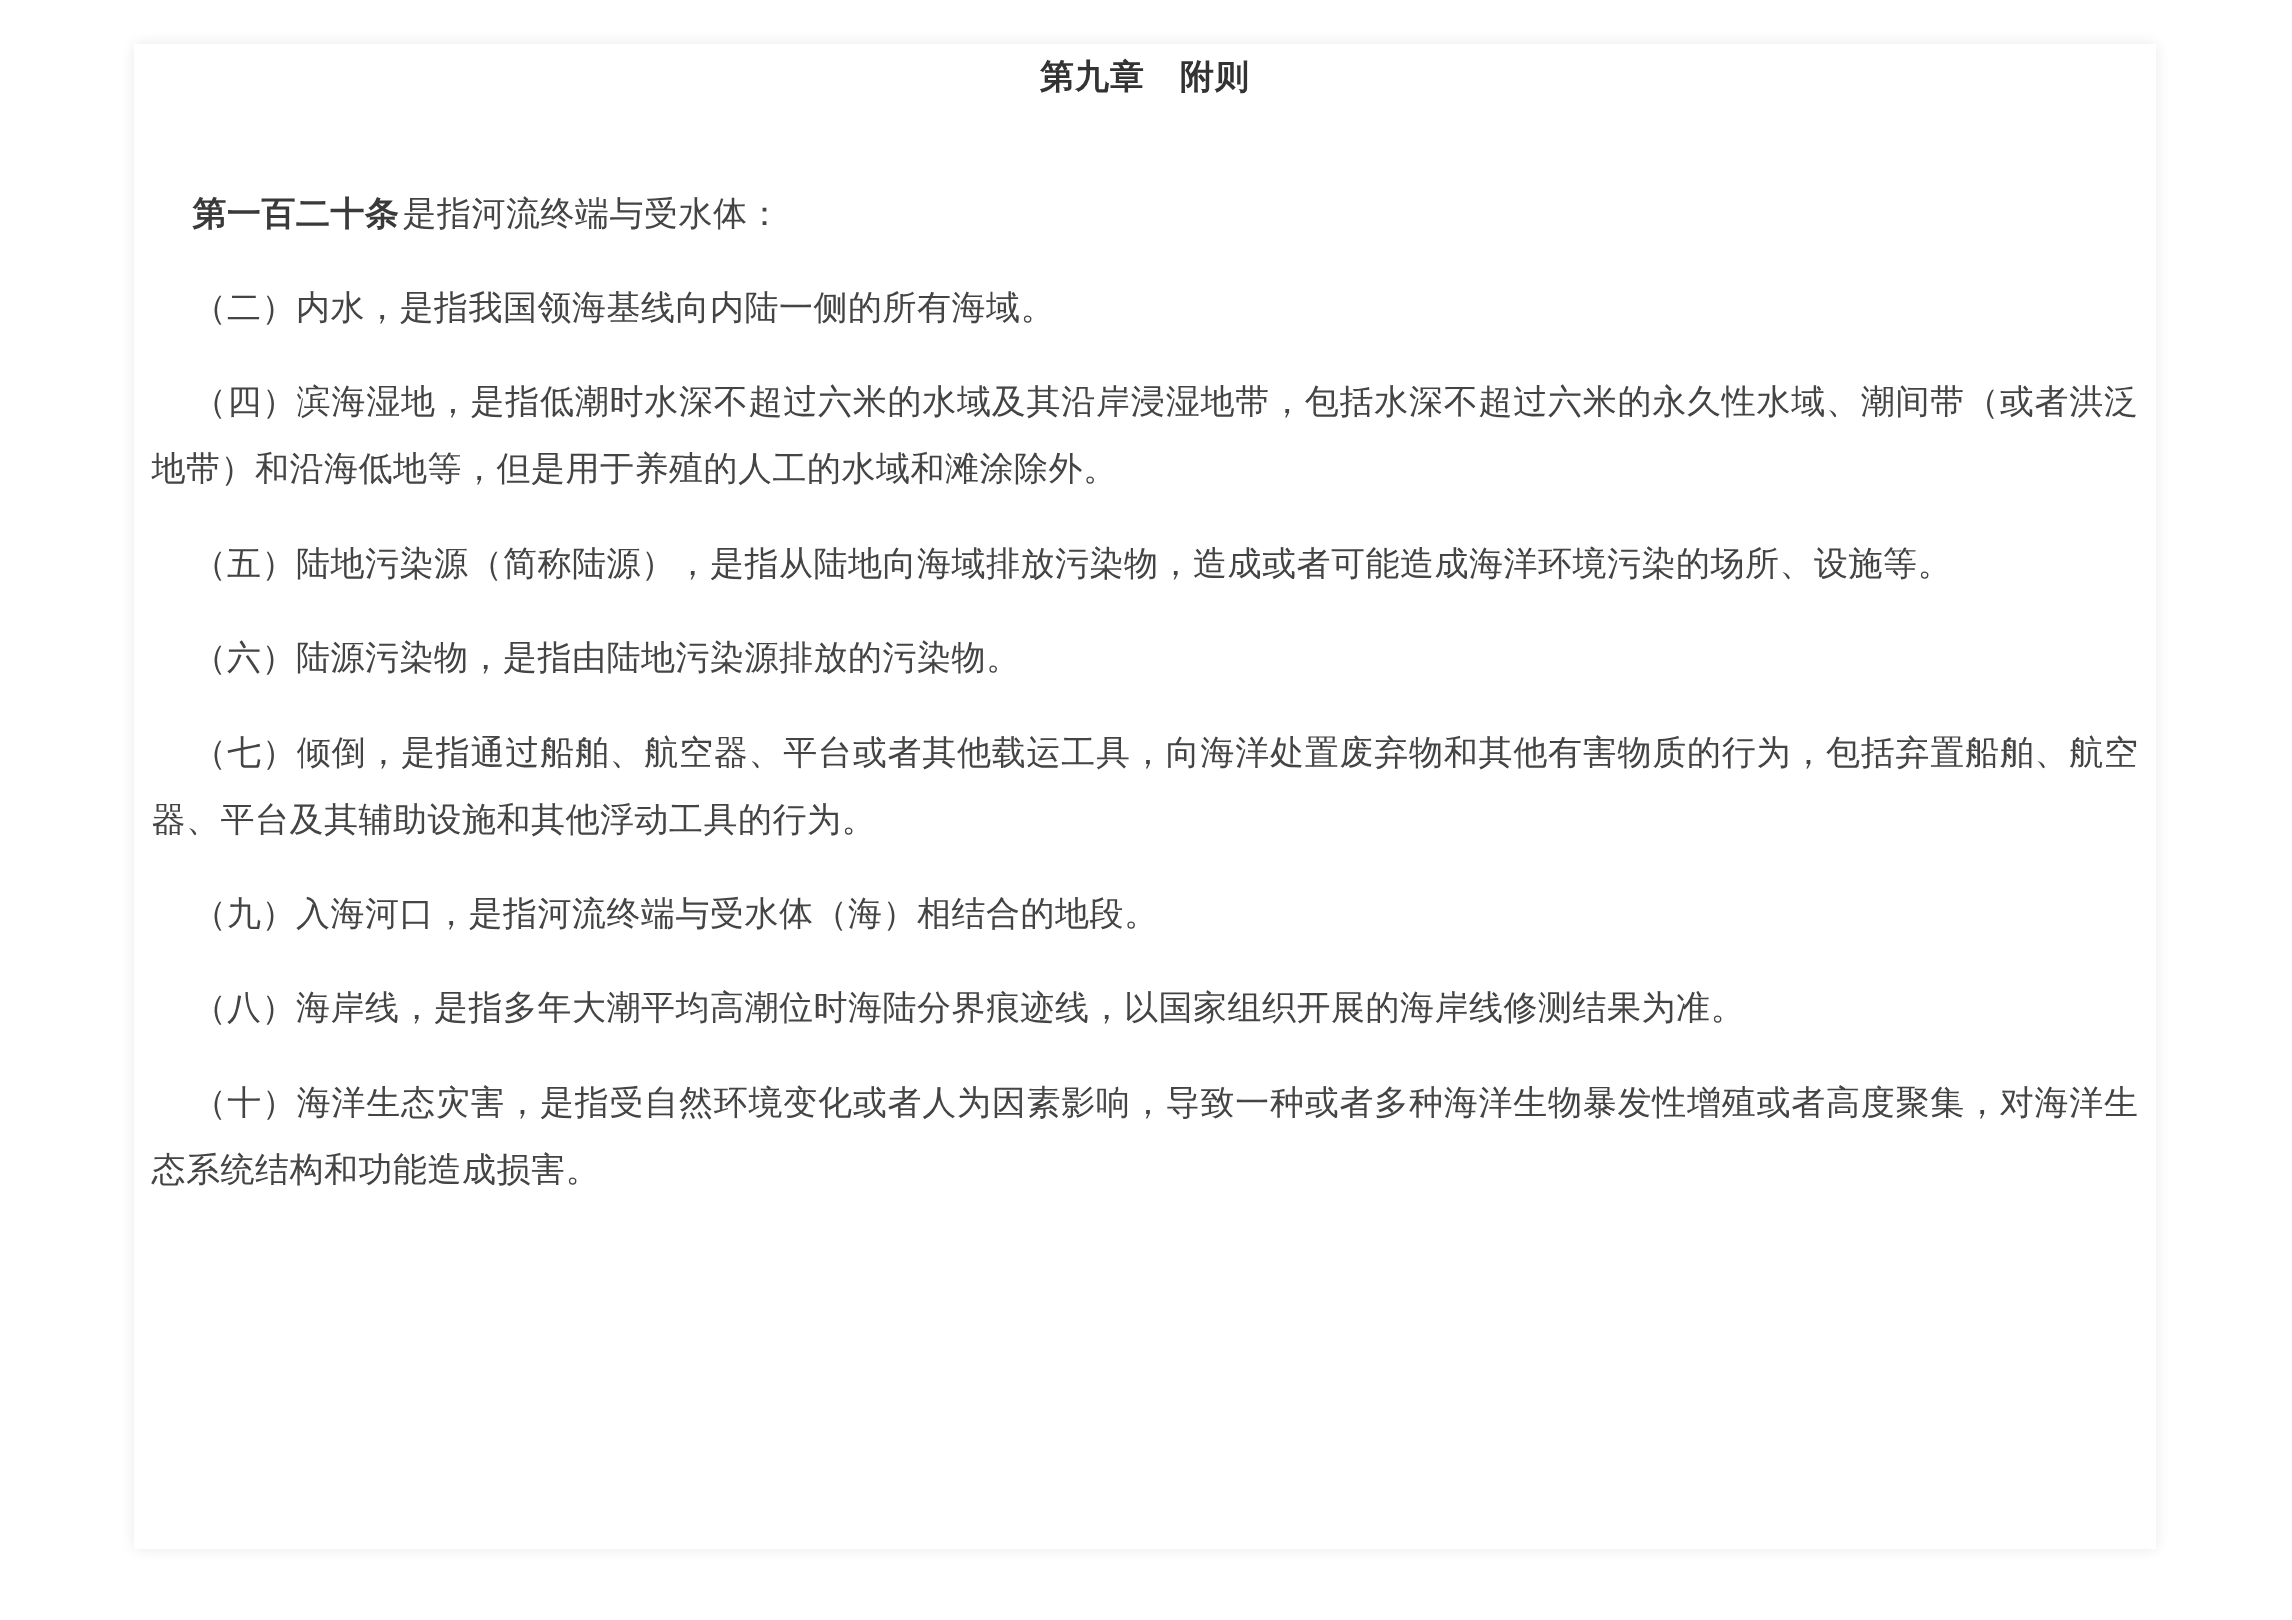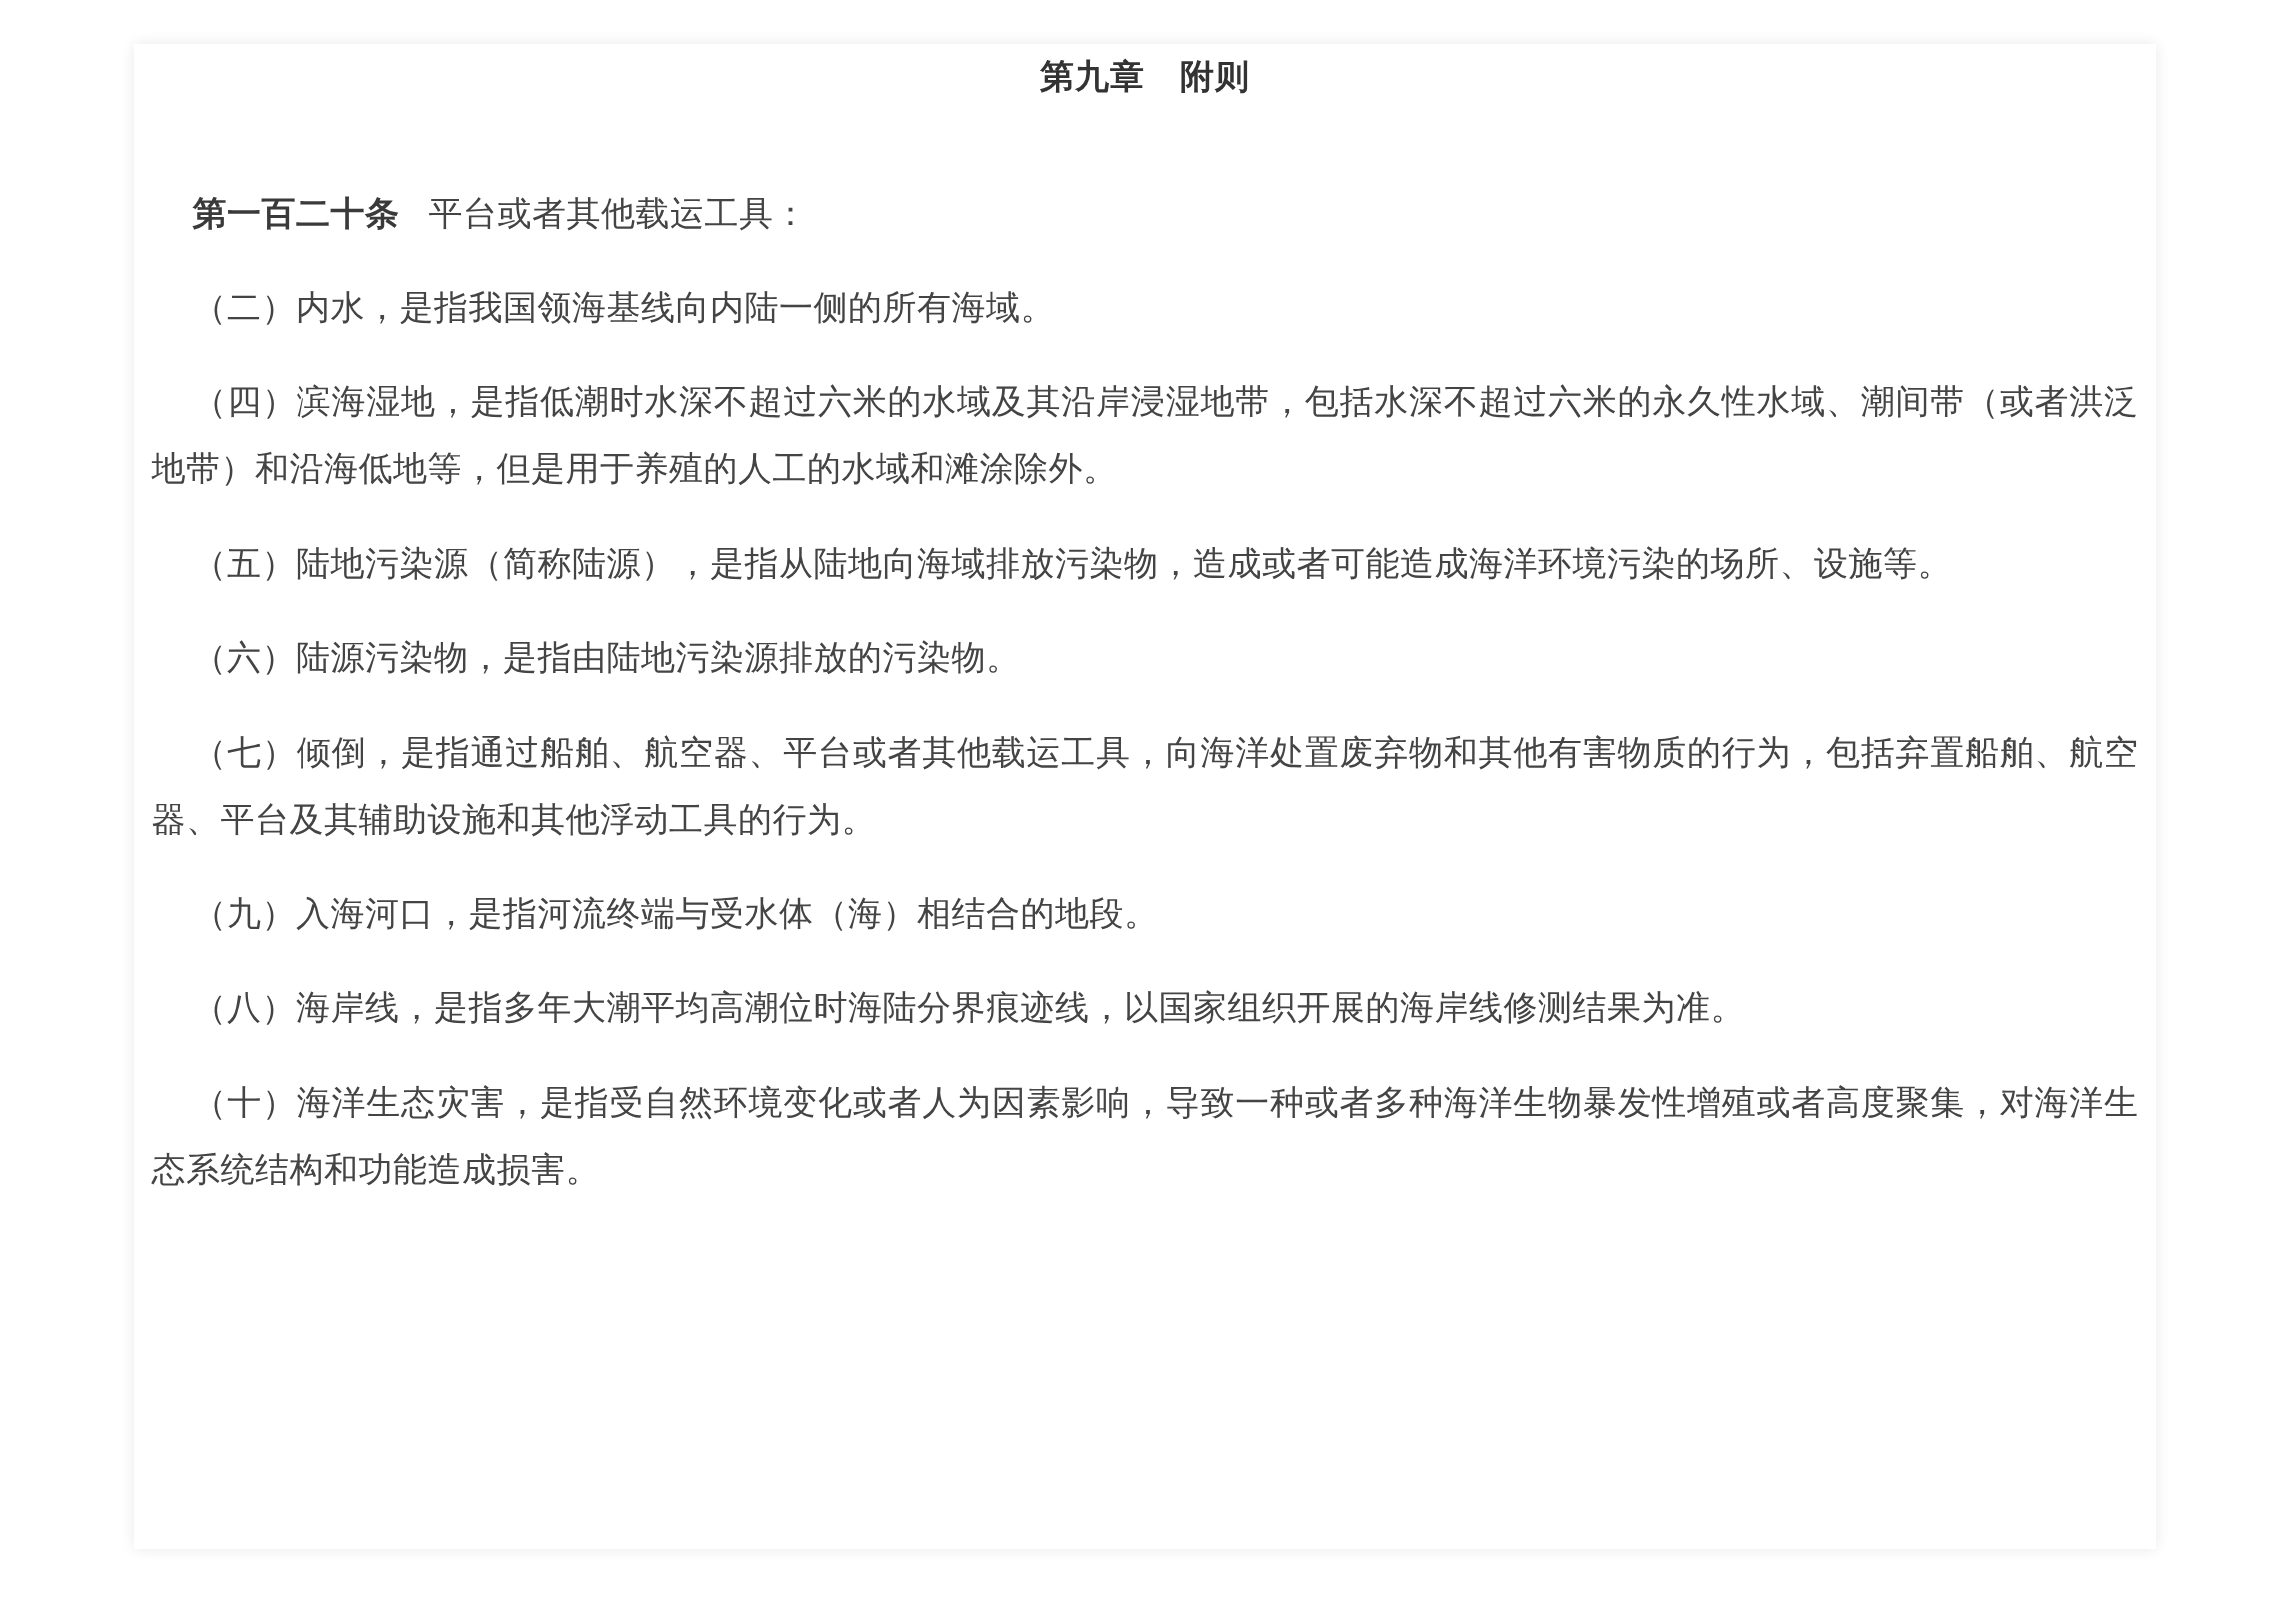--- a/index.html
+++ b/index.html
@@ -42,32 +42,32 @@
     font-size: 34px;
     line-height: 67px;
     letter-spacing: 0.5px;
     color: #444444;
     text-align: justify;
     text-indent: 41px;
   }
   .card p.article-lead strong {
     font-weight: bold;
     color: #3a3a3a;
-    margin-right: 29px;
+    margin-right: 3px;
   }
 </style>
 </head>
 <body>
 
 <div class="page">
   <div class="card">
 
     <h2 class="chapter-title">第九章　附则</h2>
 
-    <p class="article-lead"><strong>第一百二十条</strong><span>平台或者其他载运工具：</span></p>
+    <p class="article-lead"><strong>第一百二十条</strong><span>是指河流终端与受水体：</span></p>
 
     <p>（二）内水，是指我国领海基线向内陆一侧的所有海域。</p>
     <p>（四）滨海湿地，是指低潮时水深不超过六米的水域及其沿岸浸湿地带，包括水深不超过六米的永久性水域、潮间带（或者洪泛地带）和沿海低地等，但是用于养殖的人工的水域和滩涂除外。</p>
     <p>（五）陆地污染源（简称陆源），是指从陆地向海域排放污染物，造成或者可能造成海洋环境污染的场所、设施等。</p>
     <p>（六）陆源污染物，是指由陆地污染源排放的污染物。</p>
     <p>（七）倾倒，是指通过船舶、航空器、平台或者其他载运工具，向海洋处置废弃物和其他有害物质的行为，包括弃置船舶、航空器、平台及其辅助设施和其他浮动工具的行为。</p>
     <p>（九）入海河口，是指河流终端与受水体（海）相结合的地段。</p>
     <p>（八）海岸线，是指多年大潮平均高潮位时海陆分界痕迹线，以国家组织开展的海岸线修测结果为准。</p>
     <p>（十）海洋生态灾害，是指受自然环境变化或者人为因素影响，导致一种或者多种海洋生物暴发性增殖或者高度聚集，对海洋生态系统结构和功能造成损害。</p>
 

